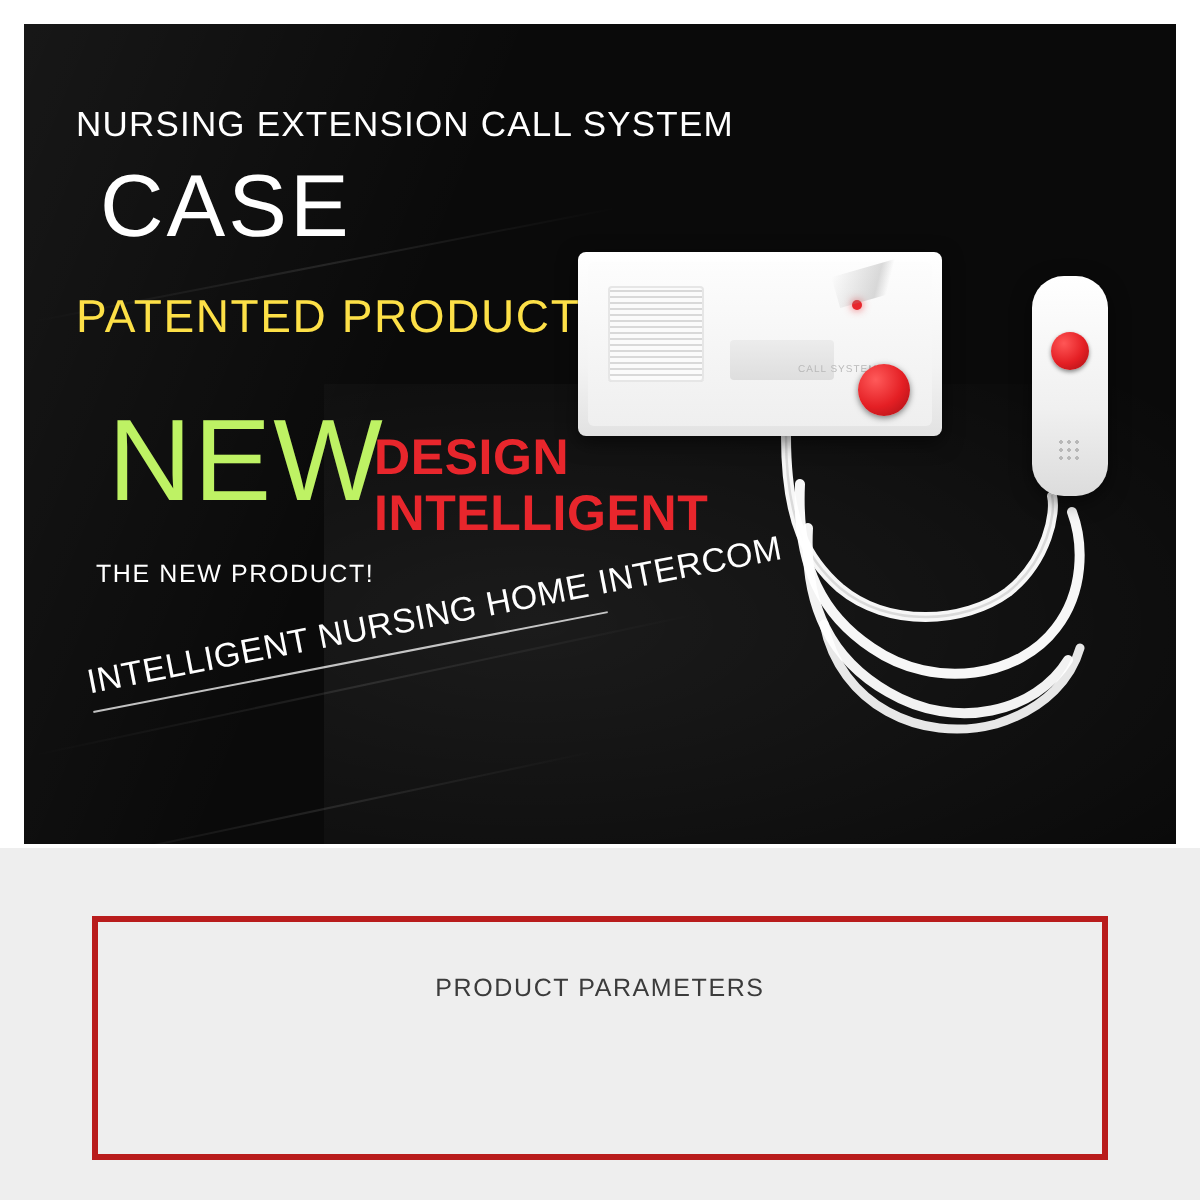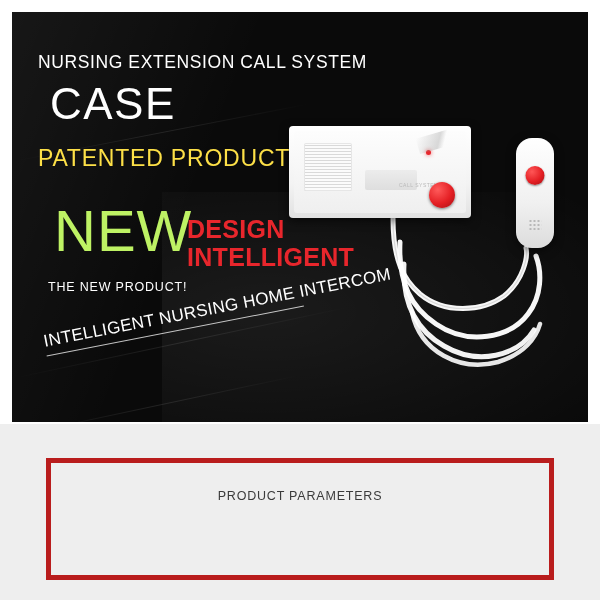--- a/index.html
+++ b/index.html
@@ -278,21 +278,21 @@
     height: 176px;
     background: #eeeeee;
   }
   .spec-box {
     position: absolute;
     left: 46px;
     top: 458px;
     width: 508px;
     height: 122px;
     background: #eeeeee;
-    border: 5px solid #b91c1c;
+    border: 3px solid #b91c1c;
     box-sizing: border-box;
   }
   .spec-params {
     position: absolute;
     left: 0;
     top: 26px;
     width: 100%;
     text-align: center;
     color: #3b3b3b;
     font-size: 12.5px;

